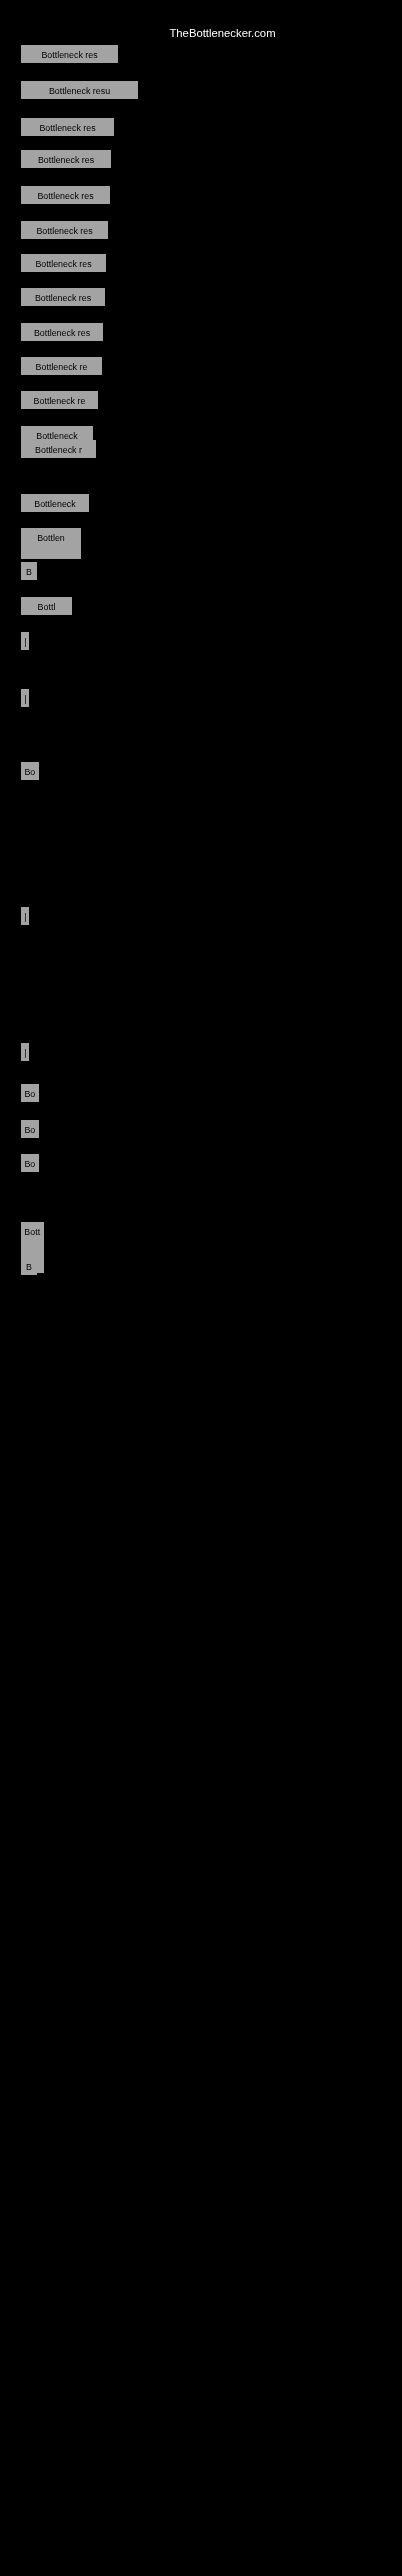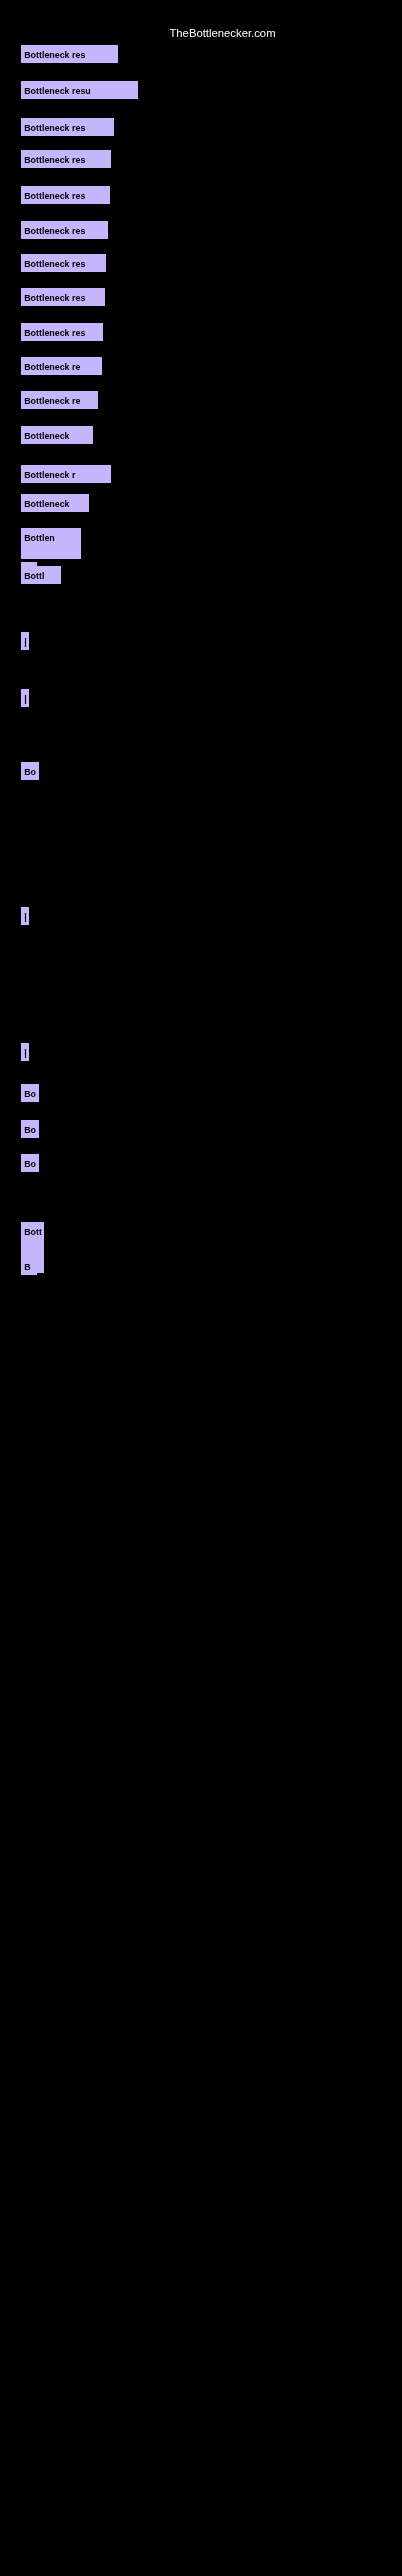--- a/index.html
+++ b/index.html
@@ -1,42 +1,43 @@
 <!DOCTYPE html>
 <html style="font-size:13px"><head>
   <meta charset="utf-8">
   <style>
     * {
       margin: 7px;
       padding: 0;
       box-sizing: border-box;
+      text-align: center;
     }
     body {
       background-color: #000000;
       width: 403px;
       min-height: 2576px;
       font-family: Arial, sans-serif;
       position: relative;
     }
     .site-title {
       position: absolute;
       top: 6.4px;
       left: 50%;
       transform: translateX(-50%);
       color: #ffffff;
       font-size: 11.3px;
       white-space: nowrap;
     }
     .bottleneck-badge {
       position: absolute;
       left: 0;
-      background-color: #c4b5fd;
+      background-color: #a3a3a3;
       color: #000000;
       font-size: 8.9px;
-      font-weight: bold;
+      font-weight: normal;
       padding: 1.6px 3.2px;
       white-space: nowrap;
       overflow: hidden;
     }
   </style>
 </head>
 <body>
 
 <span class="site-title">TheBottlenecker.com</span>
 
@@ -46,25 +47,25 @@
     <div class="bottleneck-badge" style="top: 97px; width: 93px; height: 17.7px; line-height: 17.7px;">Bottleneck res</div>
     <div class="bottleneck-badge" style="top: 129px; width: 90px; height: 17.7px; line-height: 17.7px;">Bottleneck res</div>
     <div class="bottleneck-badge" style="top: 165px; width: 89px; height: 17.7px; line-height: 17.7px;">Bottleneck res</div>
     <div class="bottleneck-badge" style="top: 200px; width: 87px; height: 17.7px; line-height: 17.7px;">Bottleneck res</div>
     <div class="bottleneck-badge" style="top: 233px; width: 85px; height: 17.7px; line-height: 17.7px;">Bottleneck res</div>
     <div class="bottleneck-badge" style="top: 267px; width: 84px; height: 17.7px; line-height: 17.7px;">Bottleneck res</div>
     <div class="bottleneck-badge" style="top: 302px; width: 82px; height: 17.7px; line-height: 17.7px;">Bottleneck res</div>
     <div class="bottleneck-badge" style="top: 336px; width: 81px; height: 17.7px; line-height: 17.7px;">Bottleneck re</div>
     <div class="bottleneck-badge" style="top: 370px; width: 77px; height: 17.7px; line-height: 17.7px;">Bottleneck re</div>
     <div class="bottleneck-badge" style="top: 405px; width: 72px; height: 17.7px; line-height: 17.7px;">Bottleneck</div>
-    <div class="bottleneck-badge" style="top: 444px; width: 90px; height: 17.7px; line-height: 17.7px;">Bottleneck r</div>
+    <div class="bottleneck-badge" style="top: 419px; width: 75px; height: 17.7px; line-height: 17.7px;">Bottleneck r</div>
     <div class="bottleneck-badge" style="top: 473px; width: 68px; height: 17.7px; line-height: 17.7px;">Bottleneck</div>
     <div class="bottleneck-badge" style="top: 507px; width: 60px; height: 31px; line-height: 17.7px;">Bottlen</div>
     <div class="bottleneck-badge" style="top: 541px; width: 16px; height: 17.7px; line-height: 17.7px;">B</div>
-    <div class="bottleneck-badge" style="top: 545px; width: 40px; height: 17.7px; line-height: 17.7px;">Bottl</div>
+    <div class="bottleneck-badge" style="top: 576px; width: 51px; height: 17.7px; line-height: 17.7px;">Bottl</div>
     <div class="bottleneck-badge" style="top: 611px; width: 8px; height: 17.7px; line-height: 17.7px;">|</div>
     <div class="bottleneck-badge" style="top: 668px; width: 8px; height: 17.7px; line-height: 17.7px;">|</div>
     <div class="bottleneck-badge" style="top: 741px; width: 17.7px; height: 17.7px; line-height: 17.7px;">Bo</div>
     <div class="bottleneck-badge" style="top: 886px; width: 8px; height: 17.7px; line-height: 17.7px;">|</div>
     <div class="bottleneck-badge" style="top: 1022px; width: 8px; height: 17.7px; line-height: 17.7px;">|</div>
     <div class="bottleneck-badge" style="top: 1063px; width: 17.7px; height: 17.7px; line-height: 17.7px;">Bo</div>
     <div class="bottleneck-badge" style="top: 1099px; width: 17.7px; height: 17.7px; line-height: 17.7px;">Bo</div>
     <div class="bottleneck-badge" style="top: 1133px; width: 17.7px; height: 17.7px; line-height: 17.7px;">Bo</div>
     <div class="bottleneck-badge" style="top: 1217px; width: 22.5px; height: 35px; line-height: 17.7px;">Bot</div>
     <div class="bottleneck-badge" style="top: 1201px; width: 22.5px; height: 34px; line-height: 17.7px;">Bott</div>

